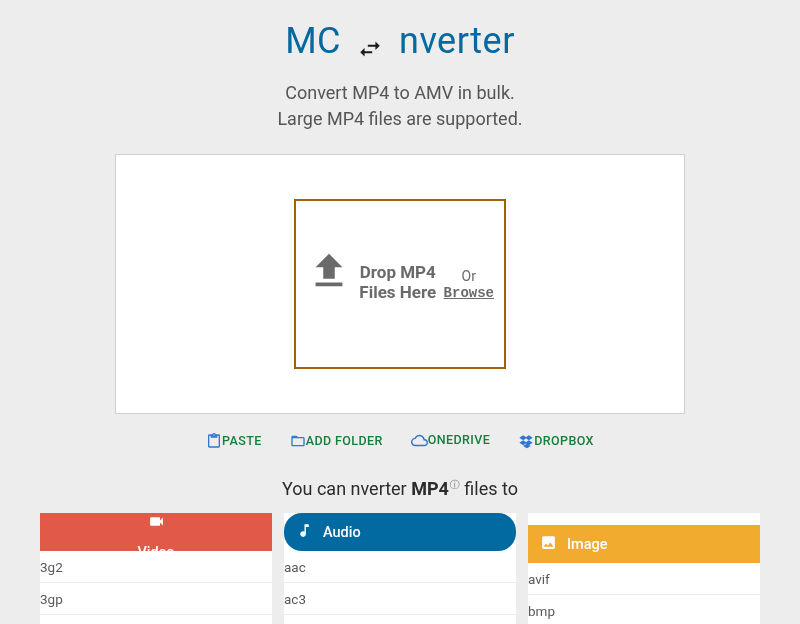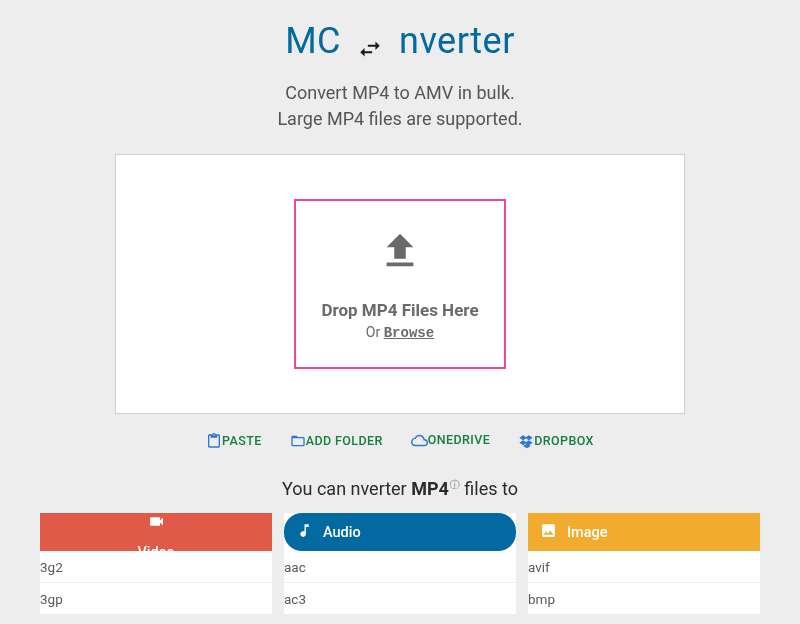--- a/index.html
+++ b/index.html
@@ -46,23 +46,23 @@
     height: 260px;
     margin: 0 auto;
     border: 1px solid #cfcfcf;
     display: flex;
     align-items: center;
     justify-content: center;
   }
   .drop-zone {
     width: 212px;
     height: 170px;
-    border: 2px solid #ec4899;
-    display: flex;
-    flex-direction: column;
+    border: 2px solid #a16207;
+    display: flex;
+    flex-direction: row;
     align-items: center;
     justify-content: center;
     padding: 10px;
   }
   .upload-icon {
     margin-bottom: 22px;
     color: #6a6a6a;
   }
   .drop-title {
     font-size: 17px;
@@ -122,21 +122,21 @@
     height: 38px;
     display: flex;
     align-items: center;
     gap: 10px;
     padding: 0 12px;
     font-size: 14.5px;
     font-weight: 500;
   }
   .col-head.video { background: #e05a47; flex-direction: column; }
   .col-head.audio { background: #0369a1; border-radius: 18px; }
-  .col-head.image { background: #f1ab2e; }
+  .col-head.image { background: #f1ab2e; margin-top: 12px; }
   .fmt-item {
     height: 32px;
     border-bottom: 1px solid #ececec;
     display: flex;
     align-items: center;
     padding: 0 0;
     font-size: 13.5px;
     color: #5a5a5a;
     cursor: pointer;
     text-align: left;

